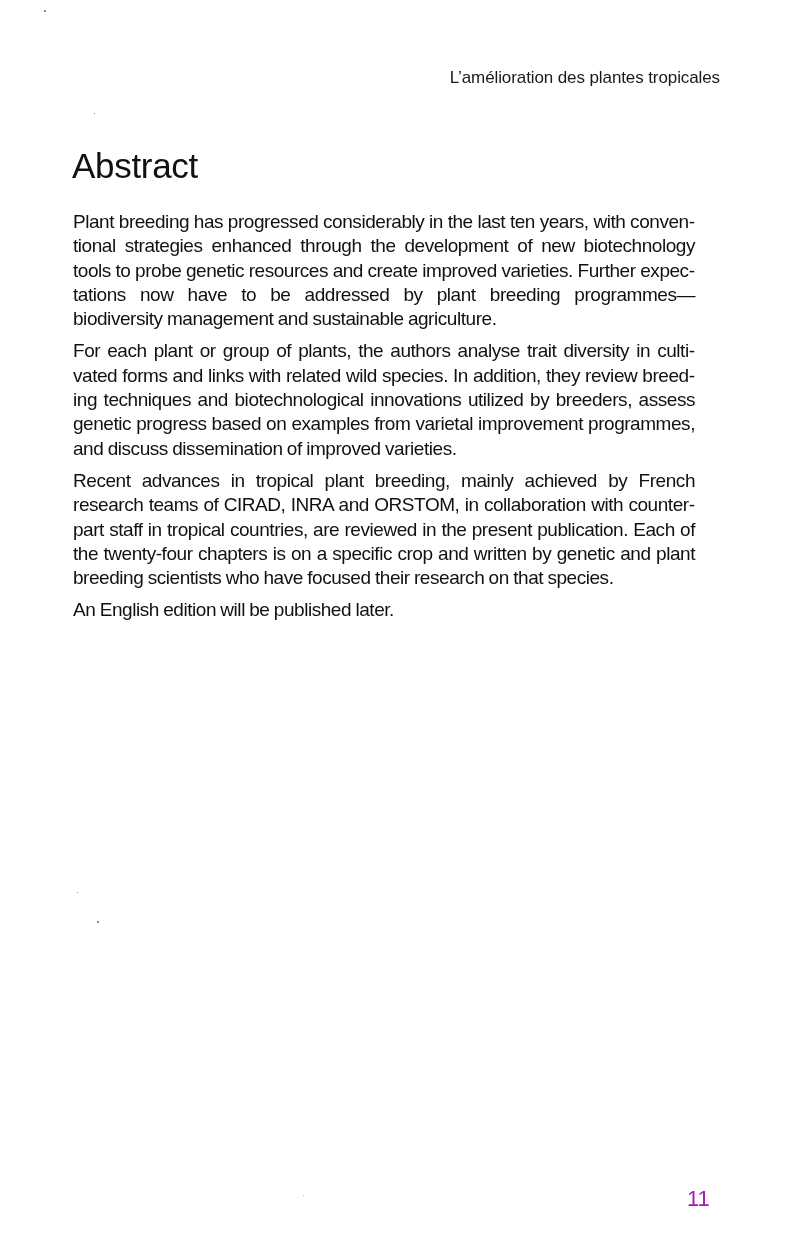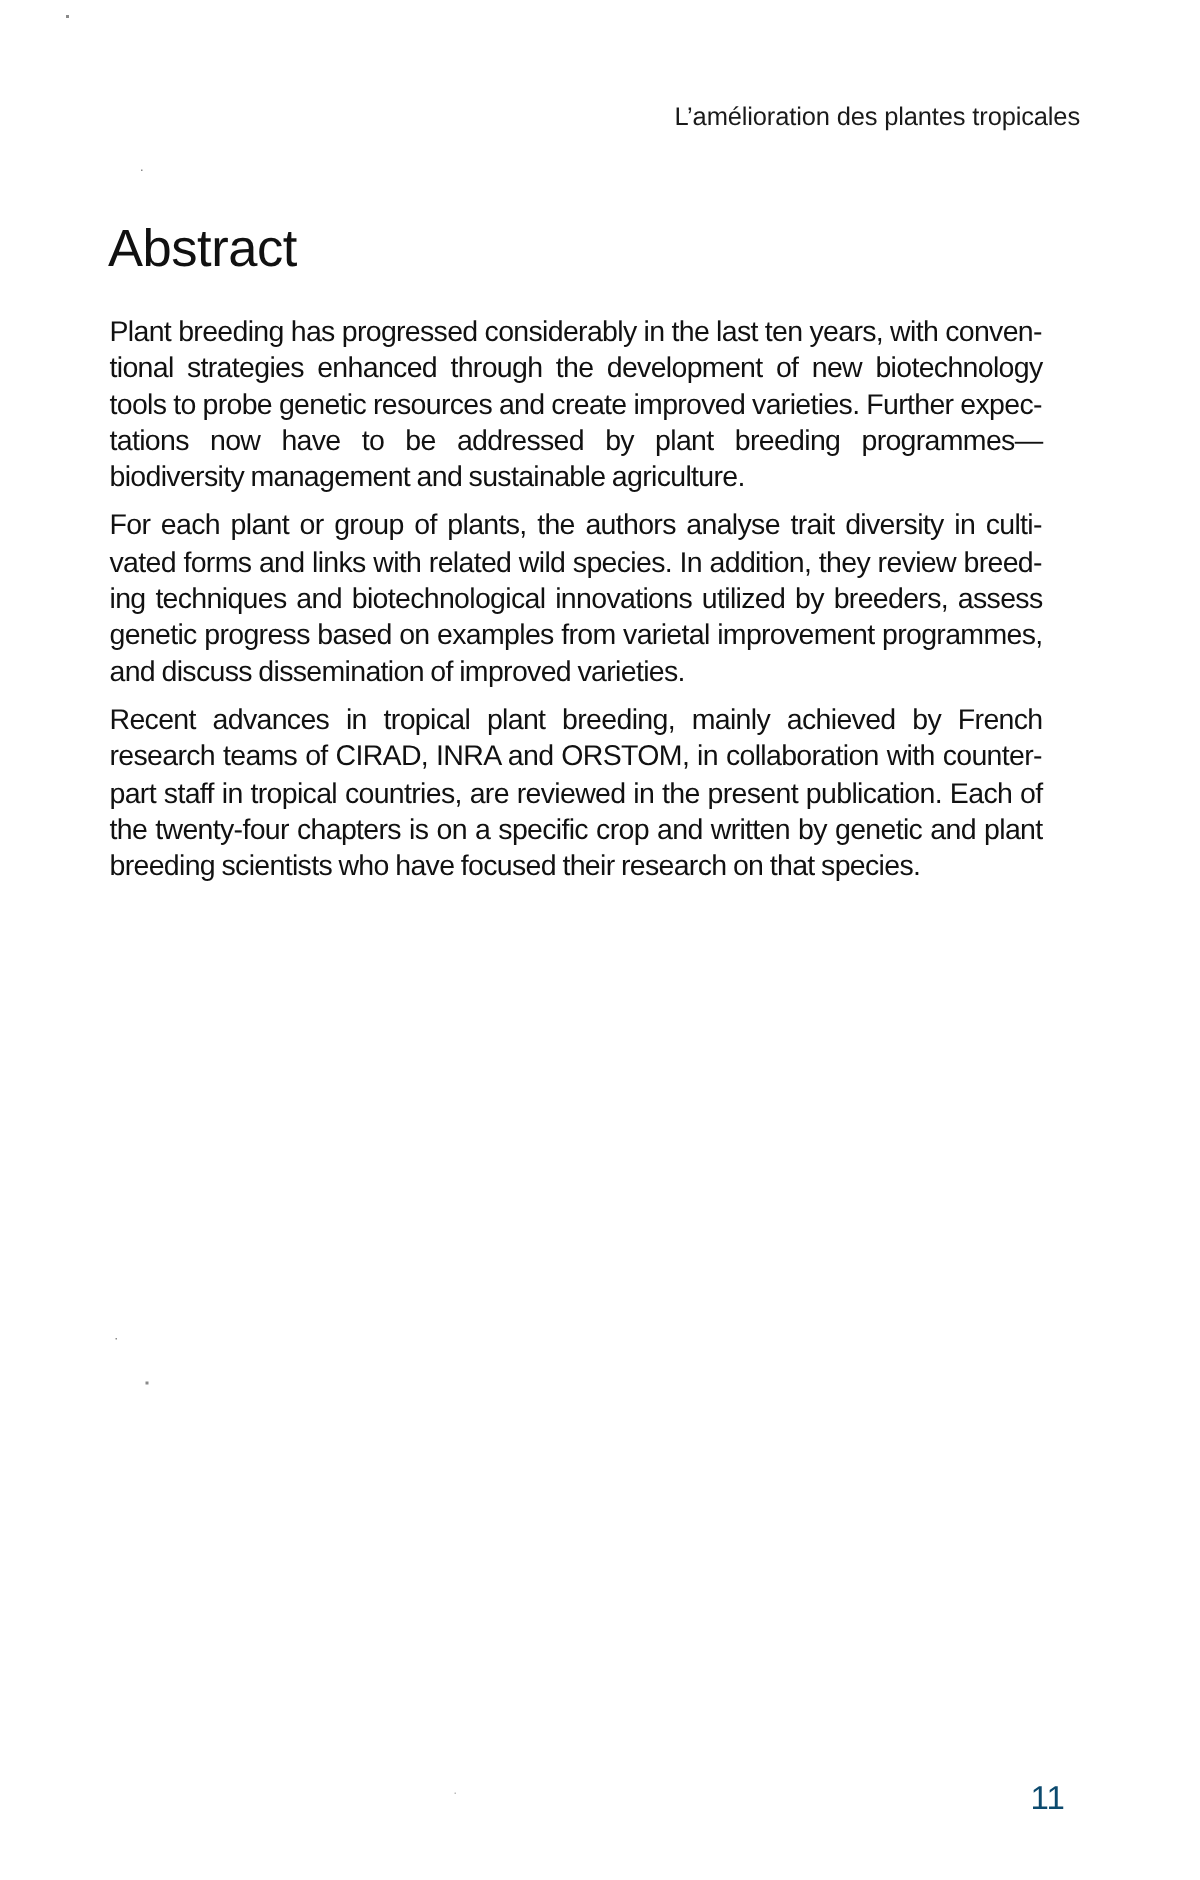--- a/index.html
+++ b/index.html
@@ -52,40 +52,41 @@
       text-align: left;
     }
     .body-text em {
       font-style: italic;
     }
     .page-number {
       position: absolute;
       top: 1186px;
       left: 687px;
       font-size: 22px;
-      color: #0c4a6e;
+      color: #a21caf;
     }
     .speck {
       position: absolute;
       width: 2px;
       height: 2px;
       background: #8a8a8a;
     }
   </style>
 </head>
 <body>
 
 <div class="running-header">L’amélioration des plantes tropicales</div>
 
 <h1 class="title">Abstract</h1>
 
 <div class="body-text">
   <p>Plant breeding has progressed considerably in the last ten years, with conven­tional strategies enhanced through the development of new biotechnology tools to probe genetic resources and create improved varieties. Further expec­tations now have to be addressed by plant breeding programmes—biodiversity management and sustainable agriculture.</p>
   <p>For each plant or group of plants, the authors analyse trait diversity in culti­vated forms and links with related wild species. In addition, they review breed­ing techniques and biotechnological innovations utilized by breeders, assess genetic progress based on examples from varietal improvement programmes, and discuss dissemination of improved varieties.</p>
   <p>Recent advances in tropical plant breeding, mainly achieved by French research teams of CIRAD, INRA and ORSTOM, in collaboration with counter­part staff in tropical countries, are reviewed in the present publication. Each of the twenty-four chapters is on a specific crop and written by genetic and plant breeding scientists who have focused their research on that species.</p>
+  <p class="last">An English edition will be published later.</p>
 </div>
 
 <div class="page-number">11</div>
 
 <div class="speck" style="top:10px;left:44px;"></div>
 <div class="speck" style="top:113px;left:94px;width:1px;height:1px;"></div>
 <div class="speck" style="top:892px;left:77px;width:1px;height:1px;"></div>
 <div class="speck" style="top:921px;left:97px;"></div>
 <div class="speck" style="top:1195px;left:303px;width:1px;height:1px;background:#bbbbbb;"></div>
 

